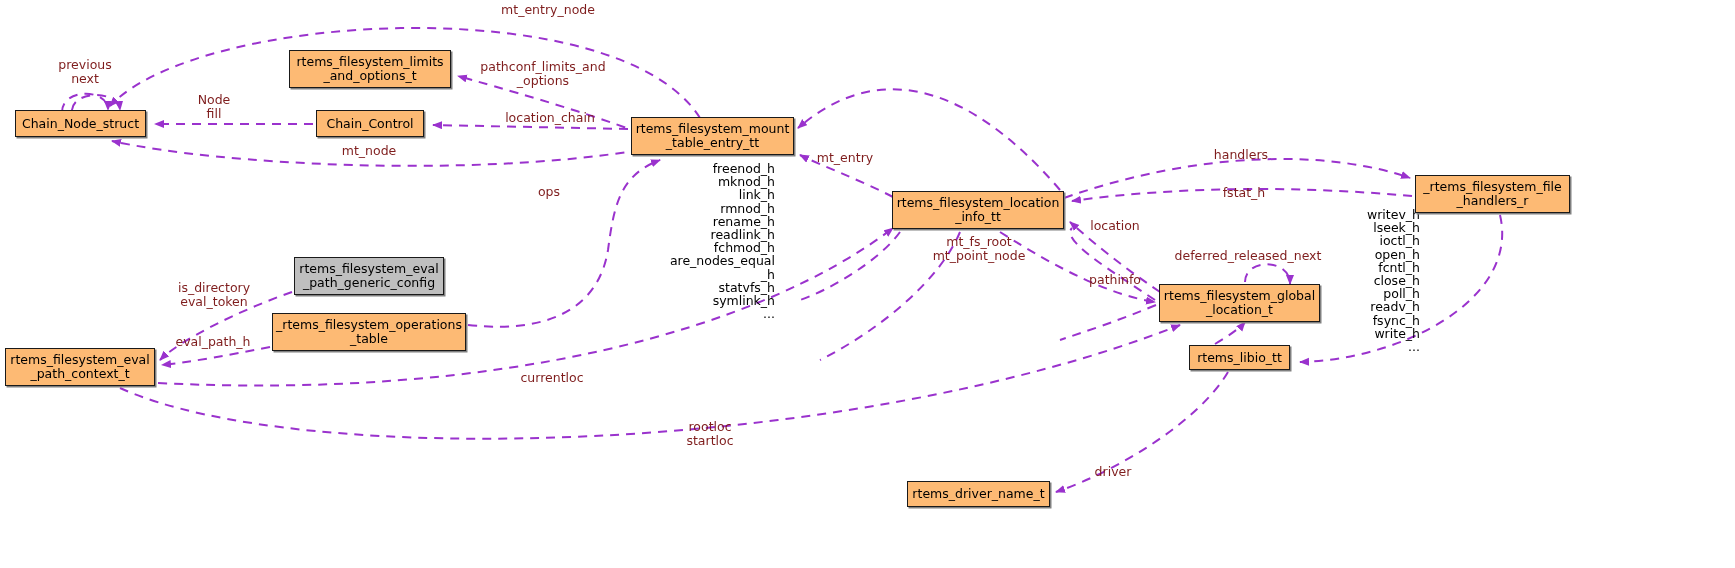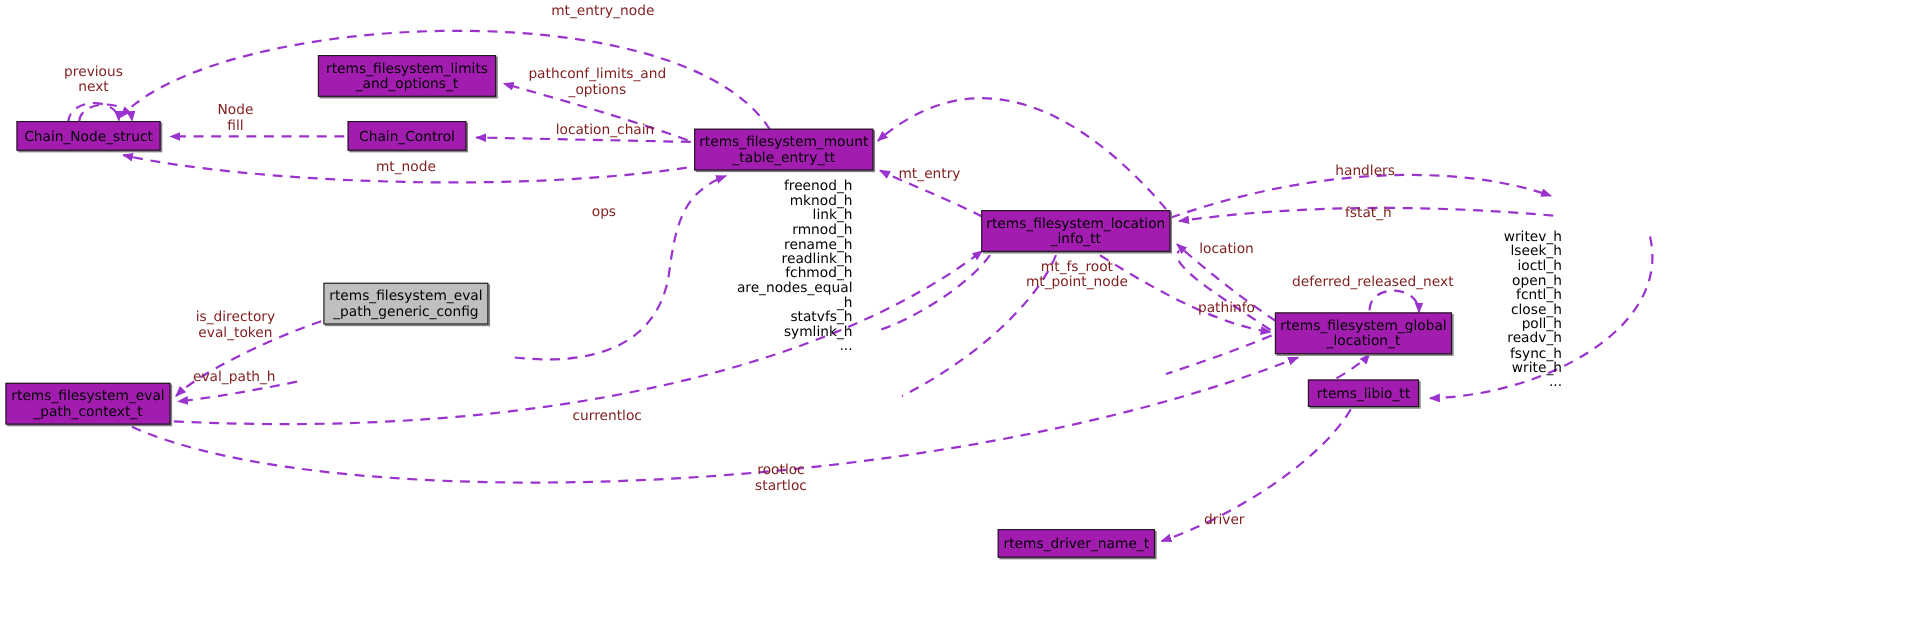--- a/index.html
+++ b/index.html
@@ -21,21 +21,21 @@
     position: absolute;
     left: 0;
     top: 0;
     width: 1735px;
     height: 568px;
   }
   .node {
     position: absolute;
     box-sizing: border-box;
     border: 1px solid #1a1a1a;
-    background: #a21caf;
+    background: #fdba74;
     color: #000000;
     font-size: 12.5px;
     line-height: 14px;
     text-align: center;
     display: flex;
     align-items: center;
     justify-content: center;
     white-space: pre-line;
     box-shadow: 1.5px 1.5px 0 0 #808080;
     z-index: 5;
@@ -132,24 +132,28 @@
 _and_options_t</div>
 
   <div class="node" style="left:316px;top:110px;width:108px;height:27px;">Chain_Control</div>
 
   <div class="node" style="left:631px;top:117px;width:163px;height:38px;">rtems_filesystem_mount
 _table_entry_tt</div>
 
   <div class="node" style="left:892px;top:191px;width:172px;height:38px;">rtems_filesystem_location
 _info_tt</div>
 
+  <div class="node" style="left:1415px;top:175px;width:155px;height:38px;">_rtems_filesystem_file
+_handlers_r</div>
 
   <div class="node highlight" style="left:294px;top:257px;width:150px;height:38px;">rtems_filesystem_eval
 _path_generic_config</div>
 
+  <div class="node" style="left:272px;top:313px;width:194px;height:38px;">_rtems_filesystem_operations
+_table</div>
 
   <div class="node" style="left:5px;top:348px;width:150px;height:38px;">rtems_filesystem_eval
 _path_context_t</div>
 
   <div class="node" style="left:1159px;top:284px;width:161px;height:38px;">rtems_filesystem_global
 _location_t</div>
 
   <div class="node" style="left:1189px;top:345px;width:101px;height:25px;">rtems_libio_tt</div>
 
   <div class="node" style="left:907px;top:481px;width:143px;height:26px;">rtems_driver_name_t</div>

